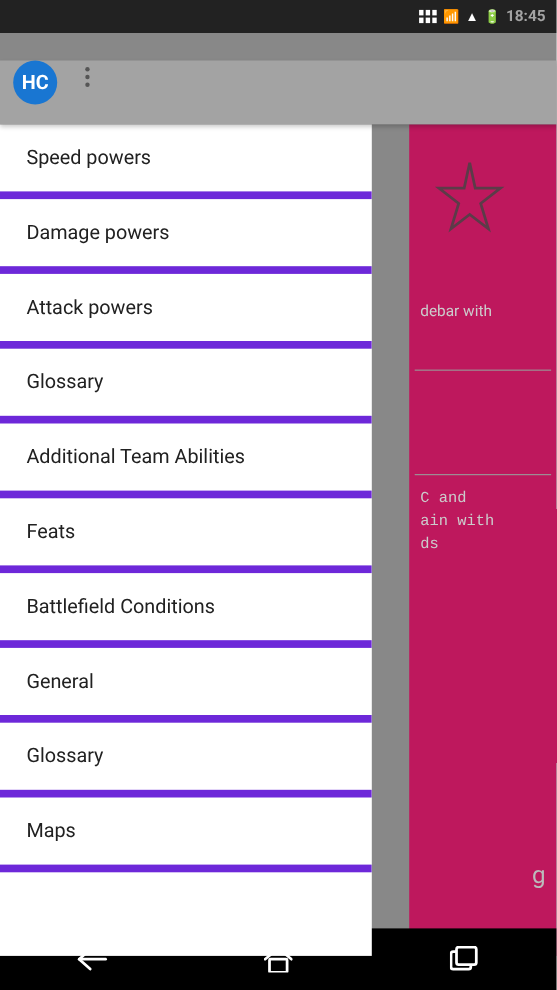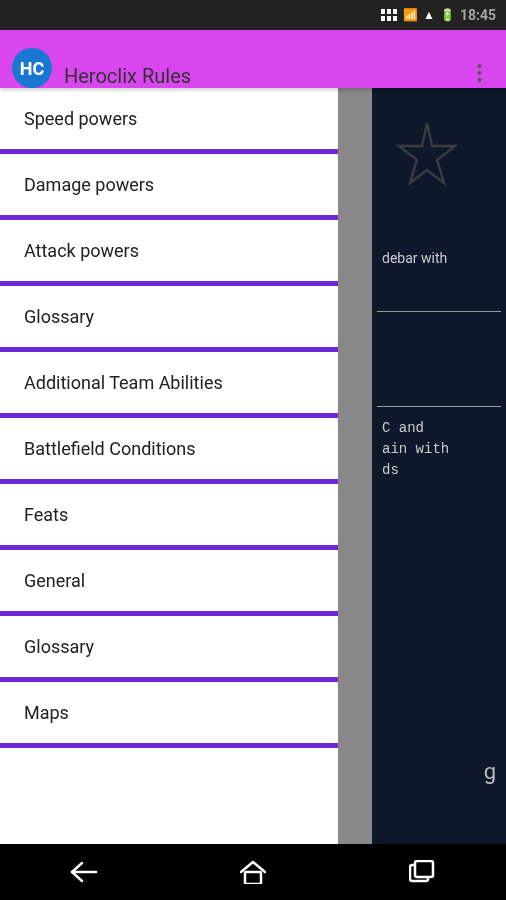--- a/index.html
+++ b/index.html
@@ -43,28 +43,29 @@
 
     .status-icon {
       color: white;
       font-size: 12px;
     }
 
     
     .app-bar {
       width: 100%;
       height: 58px;
-      background: #d946ef;
-      display: flex;
-      align-items: flex-end;
+      background: #a3a3a3;
+      display: flex;
+      align-items: flex-start;
       padding: 0 12px;
       gap: 12px;
       box-shadow: 0 2px 4px rgba(0,0,0,0.2);
       position: relative;
       z-index: 100;
+      margin-top: 25px;
     }
 
     .app-bar-logo {
       width: 40px;
       height: 40px;
       background: #1976D2;
       border-radius: 50%;
       display: flex;
       align-items: center;
       justify-content: center;
@@ -111,32 +112,32 @@
       top: 0;
       z-index: 50;
       overflow-y: auto;
     }
 
     .drawer-item {
       padding: 20px 24px;
       font-size: 18px;
       color: #212121;
       cursor: pointer;
-      border-bottom: 5px solid #6d28d9;
+      border-bottom: 7px solid #6d28d9;
       display: block;
     }
 
     
     .content-behind {
       position: absolute;
       right: 0;
       top: 0;
       width: 134px;
       height: 100%;
-      background: #0f172a;
+      background: #be185d;
       overflow: hidden;
     }
 
     .star-shape {
       position: absolute;
       top: 30px;
       left: 20px;
       font-size: 60px;
       color: #555;
       opacity: 0.8;
@@ -232,21 +233,20 @@
     <span class="status-icon">▲</span>
     <span class="status-icon">🔋</span>
     <span class="status-time">18:45</span>
   </div>
 </div>
 
 <div class="app-bar">
   <div class="app-bar-logo">
     <span>HC</span>
   </div>
-  <span class="app-bar-title">Heroclix Rules</span>
   <div class="app-bar-more">
     <svg width="5" height="20" viewBox="0 0 5 20">
       <circle cx="2.5" cy="3" r="2" fill="#555"></circle>
       <circle cx="2.5" cy="10" r="2" fill="#555"></circle>
       <circle cx="2.5" cy="17" r="2" fill="#555"></circle>
     </svg>
   </div>
 </div>
 
 <div class="main-content">
@@ -275,22 +275,22 @@
 
     <div class="content-g">g</div>
   </div>
 
   <div class="drawer">
     <div class="drawer-item">Speed powers</div>
     <div class="drawer-item">Damage powers</div>
     <div class="drawer-item">Attack powers</div>
     <div class="drawer-item">Glossary</div>
     <div class="drawer-item">Additional Team Abilities</div>
+    <div class="drawer-item">Feats</div>
     <div class="drawer-item">Battlefield Conditions</div>
-    <div class="drawer-item">Feats</div>
     <div class="drawer-item">General</div>
     <div class="drawer-item">Glossary</div>
     <div class="drawer-item">Maps</div>
   </div>
 
 </div>
 
 <div class="bottom-nav">
   <div class="nav-btn">
     <svg width="28" height="22" viewBox="0 0 28 22">

